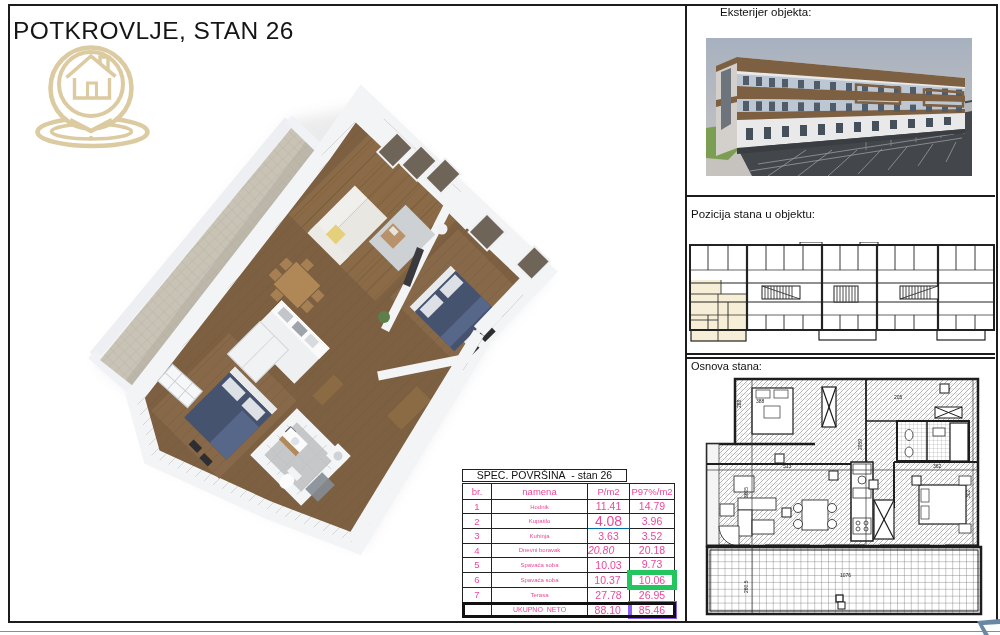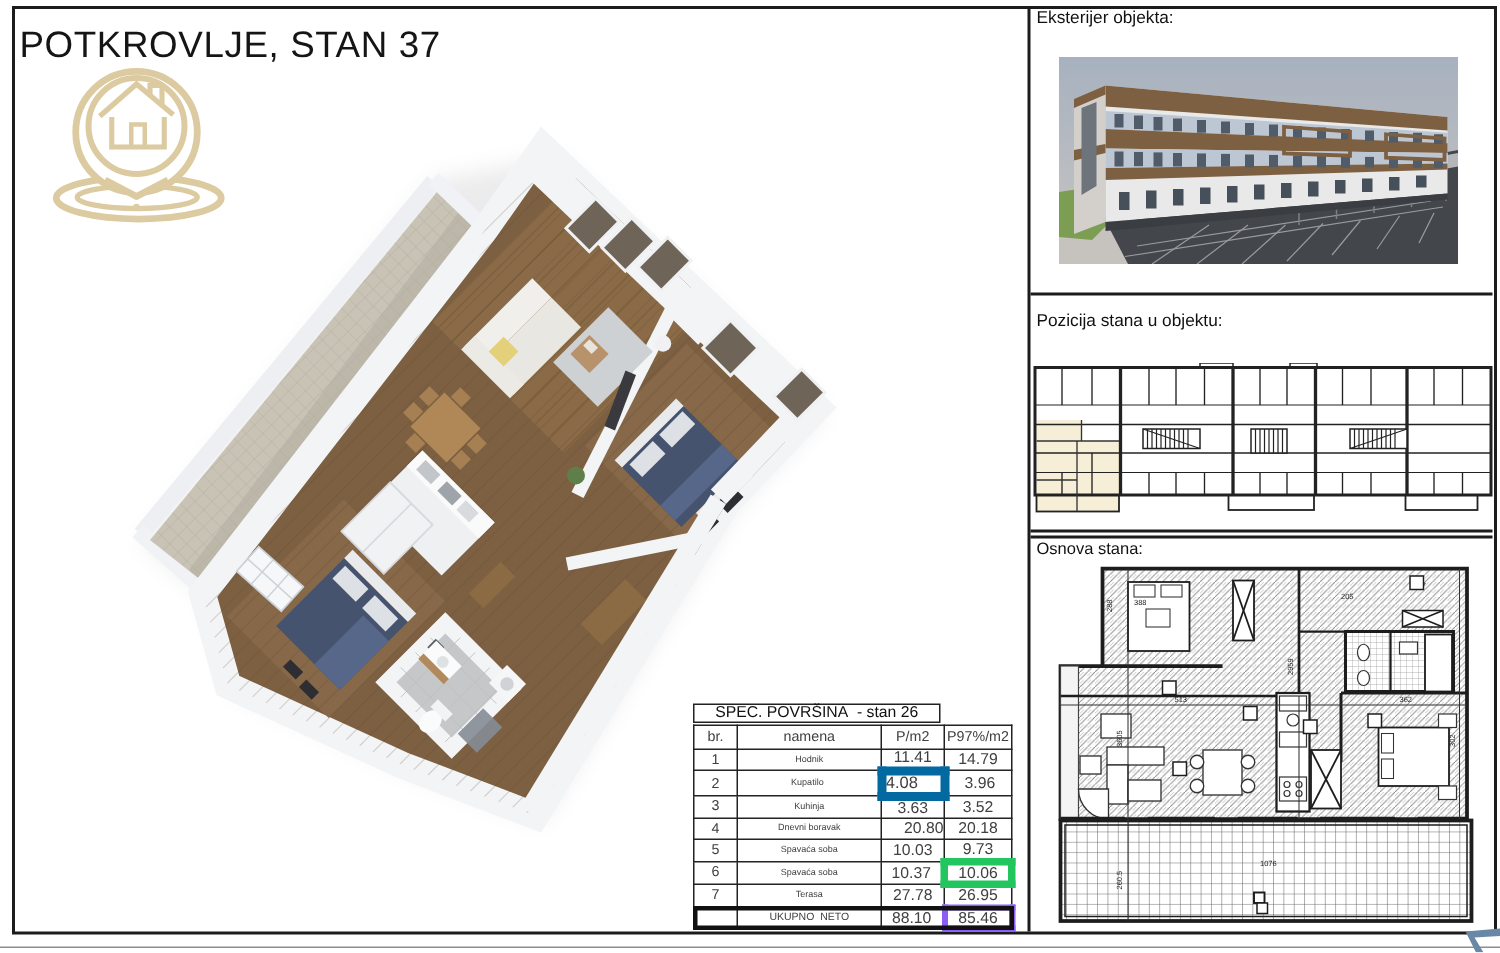--- a/index.html
+++ b/index.html
@@ -13,21 +13,21 @@
 <div class="abs" style="left:8px;top:4px;width:986px;height:615px;border:2px solid #1c1c1c;"></div>
 
 <div class="abs" style="left:685px;top:4px;width:2px;height:617px;background:#1c1c1c;"></div>
 
 <div class="abs" style="left:687px;top:195px;width:308px;height:2px;background:#1c1c1c;"></div>
 
 <div class="abs" style="left:687px;top:353px;width:308px;height:2px;background:#1c1c1c;"></div>
 
 <div class="abs" style="left:687px;top:357px;width:308px;height:2px;background:#1c1c1c;"></div>
 
-<div class="abs" style="left:13px;top:17px;font-size:24.5px;color:#151515;letter-spacing:0.4px;">POTKROVLJE, STAN 37</div>
+<div class="abs" style="left:13px;top:17px;font-size:24.5px;color:#151515;letter-spacing:0.4px;">POTKROVLJE, STAN 26</div>
 
 <svg class="abs" style="left:33px;top:42px;" width="120" height="108" viewBox="0 0 120 108">
 
   <ellipse cx="59.5" cy="90" rx="55" ry="14" fill="none" stroke="#dccaa0" stroke-width="4.5"></ellipse>
 
   <ellipse cx="58.5" cy="89.5" rx="40" ry="7.5" fill="none" stroke="#dccaa0" stroke-width="3.5"></ellipse>
 
   <circle cx="58" cy="46" r="40.5" fill="#ffffff" stroke="#dccaa0" stroke-width="4.5"></circle>
   <polygon points="35,76 58,89 81,76 58,50" fill="#ffffff"></polygon>
   <path d="M37,78 L58,89 L79,78" fill="none" stroke="#dccaa0" stroke-width="4.5" stroke-linejoin="round"></path>
@@ -321,21 +321,21 @@
 
 <g transform="translate(487,232) rotate(45)">
       <rect x="-13" y="-13" width="26" height="26" fill="#6e6457" stroke="#f0f1f3" stroke-width="2"></rect>
     </g>
 
 <g transform="translate(533,263) rotate(45)">
       <rect x="-11" y="-13" width="22" height="26" fill="#6e6457" stroke="#f0f1f3" stroke-width="2"></rect>
     </g>
 </svg>
 
-<div class="abs" style="left:691px;top:6px;font-size:11.5px;color:#111;">Eksterijer objekta:</div>
+<div class="abs" style="left:720px;top:6px;font-size:11.5px;color:#111;">Eksterijer objekta:</div>
 
 <svg class="abs" style="left:706px;top:38px;" width="266" height="138" viewBox="0 0 266 138">
   <defs>
     <linearGradient id="sky" x1="0" y1="0" x2="0" y2="1">
       <stop offset="0" stop-color="#a7b1bf"></stop>
         <stop offset="1" stop-color="#c9c6c3"></stop>
     </linearGradient>
   </defs>
 
   <rect x="0" y="0" width="266" height="138" fill="url(#sky)"></rect>
@@ -713,50 +713,50 @@
       <rect x="179" y="112" width="9" height="9"></rect>
       <rect x="148" y="234" width="7" height="7"></rect>
       <rect x="250" y="16" width="9" height="9"></rect>
   </g>
 </svg>
 
 <div class="abs" style="left:462px;top:469px;">
 
   <div style="border:1.5px solid #222;width:163px;height:11px;font-size:10.5px;text-align:center;line-height:11.5px;color:#111;">SPEC. POVRŠINA&nbsp; - stan 26</div>
 
-  <table style="border-collapse:collapse;margin-top:1px;table-layout:fixed;font-family:'Liberation Sans',sans-serif;color:#404040;">
+  <table style="border-collapse:collapse;margin-top:1px;table-layout:fixed;font-family:'Liberation Sans',sans-serif;color:#ec4899;">
     <tbody>
         <tr style="height:16px;">
       <td style="border:1px solid #222;width:28px;text-align:center;font-size:9.5px;">br.</td>
       <td style="border:1px solid #222;width:95px;text-align:center;font-size:9.5px;">namena</td>
       <td style="border:1px solid #222;width:41px;text-align:center;font-size:9.5px;">P/m2</td>
       <td style="border:1px solid #222;width:44px;text-align:center;font-size:9.5px;">P97%/m2</td>
     </tr>
     <tr style="height:14.4px;">
           <td style="border:1px solid #222;text-align:center;font-size:9.5px;">1</td>
           <td style="border:1px solid #222;text-align:center;font-size:6px;">Hodnik</td>
           <td style="border:1px solid #222;text-align:center;font-size:10.5px;">11.41</td>
           <td style="border:1px solid #222;text-align:center;font-size:10.5px;">14.79</td>
         </tr>
     <tr style="height:14.4px;">
           <td style="border:1px solid #222;text-align:center;font-size:9.5px;">2</td>
           <td style="border:1px solid #222;text-align:center;font-size:6px;">Kupatilo</td>
-          <td style="border:6px solid #0369a1;font-size:11px;">4.08</td>
+          <td style="border:1px solid #0369a1;text-align:center;font-size:14px;">4.08</td>
           <td style="border:1px solid #222;text-align:center;font-size:10.5px;">3.96</td>
         </tr>
     <tr style="height:14.4px;">
           <td style="border:1px solid #222;text-align:center;font-size:9.5px;">3</td>
           <td style="border:1px solid #222;text-align:center;font-size:6px;">Kuhinja</td>
           <td style="border:1px solid #222;text-align:center;font-size:10.5px;">3.63</td>
           <td style="border:1px solid #222;text-align:center;font-size:10.5px;">3.52</td>
         </tr>
     <tr style="height:14.4px;">
           <td style="border:1px solid #222;text-align:center;font-size:9.5px;">4</td>
           <td style="border:1px solid #222;text-align:center;font-size:6px;">Dnevni boravak</td>
-          <td style="border:1px solid #222;text-align:right;font-size:10.5px;">20.80</td>
+          <td style="border:1px solid #222;text-align:left;font-size:10.5px;font-style:italic;">20.80</td>
           <td style="border:1px solid #222;text-align:center;font-size:10.5px;">20.18</td>
         </tr>
     <tr style="height:14.4px;">
           <td style="border:1px solid #222;text-align:center;font-size:9.5px;">5</td>
           <td style="border:1px solid #222;text-align:center;font-size:6px;">Spavaća soba</td>
           <td style="border:1px solid #222;text-align:center;font-size:10.5px;">10.03</td>
           <td style="border:1px solid #222;text-align:center;font-size:10.5px;">9.73</td>
         </tr>
     <tr style="height:14.4px;">
           <td style="border:1px solid #222;text-align:center;font-size:9.5px;">6</td>

